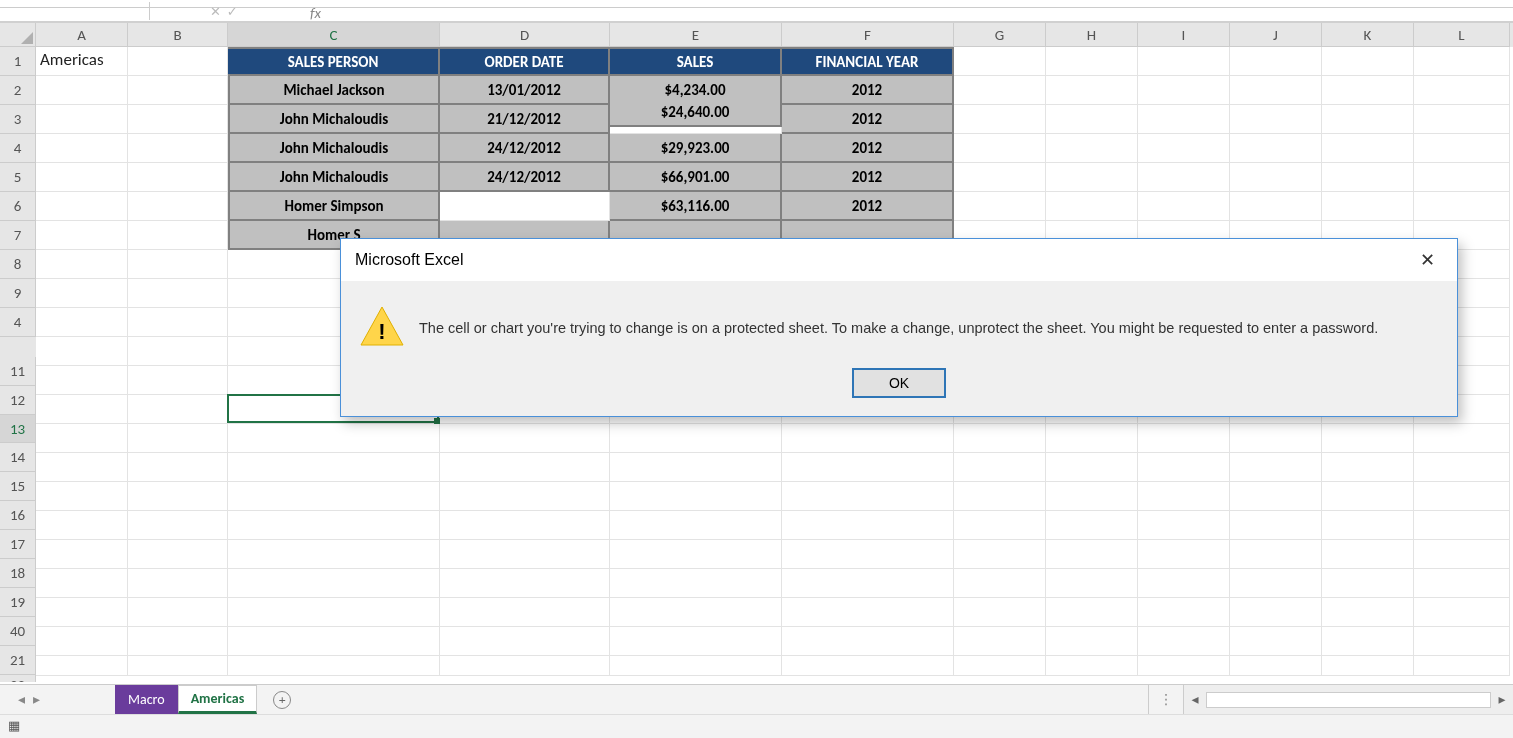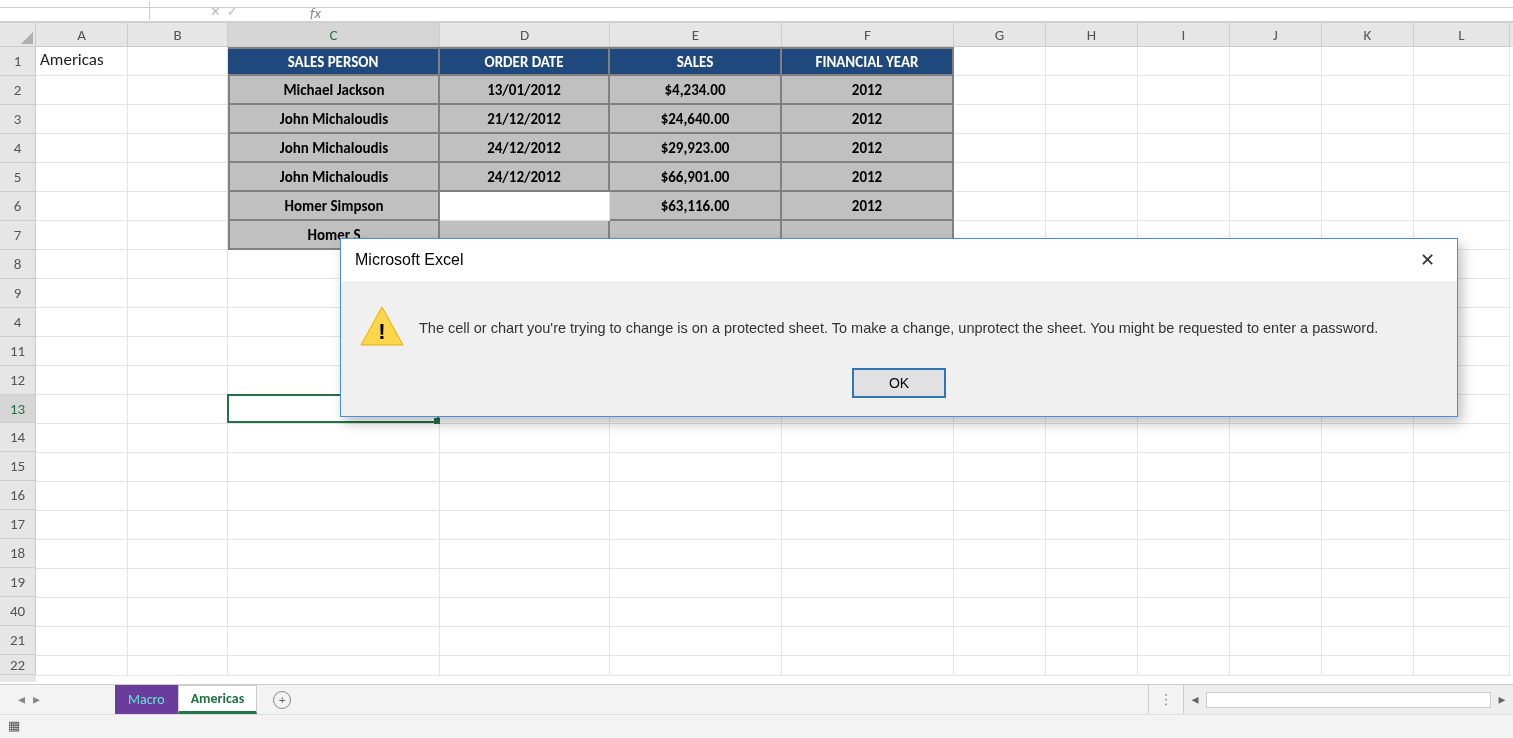--- a/index.html
+++ b/index.html
@@ -111,21 +111,21 @@
     }
     .tabbar .navbtns{
       width:115px; display:flex; align-items:center; gap:8px; padding-left:18px;
       color:#888;
     }
     .sheet-tab{
       padding:4px 12px; border-right:1px solid #ccc; border-left:1px solid #ccc;
       display:flex; align-items:center; background:#fff;
       cursor:default;
     }
-    .sheet-tab.macro{ background:#6a3c9c; color:#5eead4; border-color:#6a3c9c;}
+    .sheet-tab.macro{ background:#6a3c9c; color:#ffffff; border-color:#6a3c9c;}
     .sheet-tab.active{ background:#fff; color:#217346; font-weight:bold; border-bottom:3px solid #217346; border-top:1px solid #ccc;}
     .addsheet{
       width:30px; display:flex; align-items:center; justify-content:center; color:#666;
       margin-left:10px;
     }
     .addsheet .circ{
       width:18px; height:18px; border:1px solid #888; border-radius:50%;
       display:flex; align-items:center; justify-content:center; font-size:13px;line-height:1;
     }
     .tabbar .spacer{flex:1}
@@ -208,21 +208,21 @@
       <div class="row-header" style="height: 29px; line-height: 29px;">1</div>
       <div class="row-header" style="height: 29px; line-height: 29px;">2</div>
       <div class="row-header" style="height: 29px; line-height: 29px;">3</div>
       <div class="row-header" style="height: 29px; line-height: 29px;">4</div>
       <div class="row-header" style="height: 29px; line-height: 29px;">5</div>
       <div class="row-header" style="height: 29px; line-height: 29px;">6</div>
       <div class="row-header" style="height: 29px; line-height: 29px;">7</div>
       <div class="row-header" style="height: 29px; line-height: 29px;">8</div>
       <div class="row-header" style="height: 29px; line-height: 29px;">9</div>
       <div class="row-header" style="height: 29px; line-height: 29px;">4</div>
-      <div class="row-header" style="height: 29px; line-height: 29px;">11</div>
+      <div class="row-header" style="height: 29px; line-height: 29px; margin-top: 20px;">11</div>
       <div class="row-header" style="height: 29px; line-height: 29px;">12</div>
       <div class="row-header sel" style="height: 28px; line-height: 29px;">13</div>
       <div class="row-header" style="height: 29px; line-height: 29px;">14</div>
       <div class="row-header" style="height: 29px; line-height: 29px;">15</div>
       <div class="row-header" style="height: 29px; line-height: 29px;">16</div>
       <div class="row-header" style="height: 29px; line-height: 29px;">17</div>
       <div class="row-header" style="height: 29px; line-height: 29px;">18</div>
       <div class="row-header" style="height: 29px; line-height: 29px;">19</div>
       <div class="row-header" style="height: 29px; line-height: 29px;">40</div>
       <div class="row-header" style="height: 29px; line-height: 29px;">21</div>
@@ -497,21 +497,21 @@
       <div class="hdr-cell firstcol" style="left: 192px; top: 0px; width: 212px; height: 29px; position: absolute;">SALES PERSON</div>
       <div class="hdr-cell" style="left: 404px; top: 0px; width: 170px; height: 29px; position: absolute;">ORDER DATE</div>
       <div class="hdr-cell" style="left: 574px; top: 0px; width: 172px; height: 29px; position: absolute;">SALES</div>
       <div class="hdr-cell" style="left: 746px; top: 0px; width: 172px; height: 29px; position: absolute;">FINANCIAL YEAR</div>
       <div class="data-cell firstcol" style="left: 192px; top: 29px; width: 212px; height: 29px; position: absolute;">Michael Jackson</div>
       <div class="data-cell" style="left: 404px; top: 29px; width: 170px; height: 29px; position: absolute;">13/01/2012</div>
       <div class="data-cell" style="left: 574px; top: 29px; width: 172px; height: 29px; position: absolute;">$4,234.00</div>
       <div class="data-cell" style="left: 746px; top: 29px; width: 172px; height: 29px; position: absolute;">2012</div>
       <div class="data-cell firstcol" style="left: 192px; top: 58px; width: 212px; height: 29px; position: absolute;">John Michaloudis</div>
       <div class="data-cell" style="left: 404px; top: 58px; width: 170px; height: 29px; position: absolute;">21/12/2012</div>
-      <div class="data-cell" style="left: 574px; top: 58px; width: 172px; height: 29px; position: absolute;">$24,640.00</div>
+      <div class="data-cell" style="left: 574px; top: 51px; width: 172px; height: 29px; position: absolute;">$24,640.00</div>
       <div class="data-cell" style="left: 746px; top: 58px; width: 172px; height: 29px; position: absolute;">2012</div>
       <div class="data-cell firstcol" style="left: 192px; top: 87px; width: 212px; height: 29px; position: absolute;">John Michaloudis</div>
       <div class="data-cell" style="left: 404px; top: 87px; width: 170px; height: 29px; position: absolute;">24/12/2012</div>
       <div class="data-cell" style="left: 574px; top: 87px; width: 172px; height: 29px; position: absolute;">$29,923.00</div>
       <div class="data-cell" style="left: 746px; top: 87px; width: 172px; height: 29px; position: absolute;">2012</div>
       <div class="data-cell firstcol" style="left: 192px; top: 116px; width: 212px; height: 29px; position: absolute;">John Michaloudis</div>
       <div class="data-cell" style="left: 404px; top: 116px; width: 170px; height: 29px; position: absolute;">24/12/2012</div>
       <div class="data-cell" style="left: 574px; top: 116px; width: 172px; height: 29px; position: absolute;">$66,901.00</div>
       <div class="data-cell" style="left: 746px; top: 116px; width: 172px; height: 29px; position: absolute;">2012</div>
       <div class="data-cell firstcol" style="left: 192px; top: 145px; width: 212px; height: 29px; position: absolute;">Homer Simpson</div>

